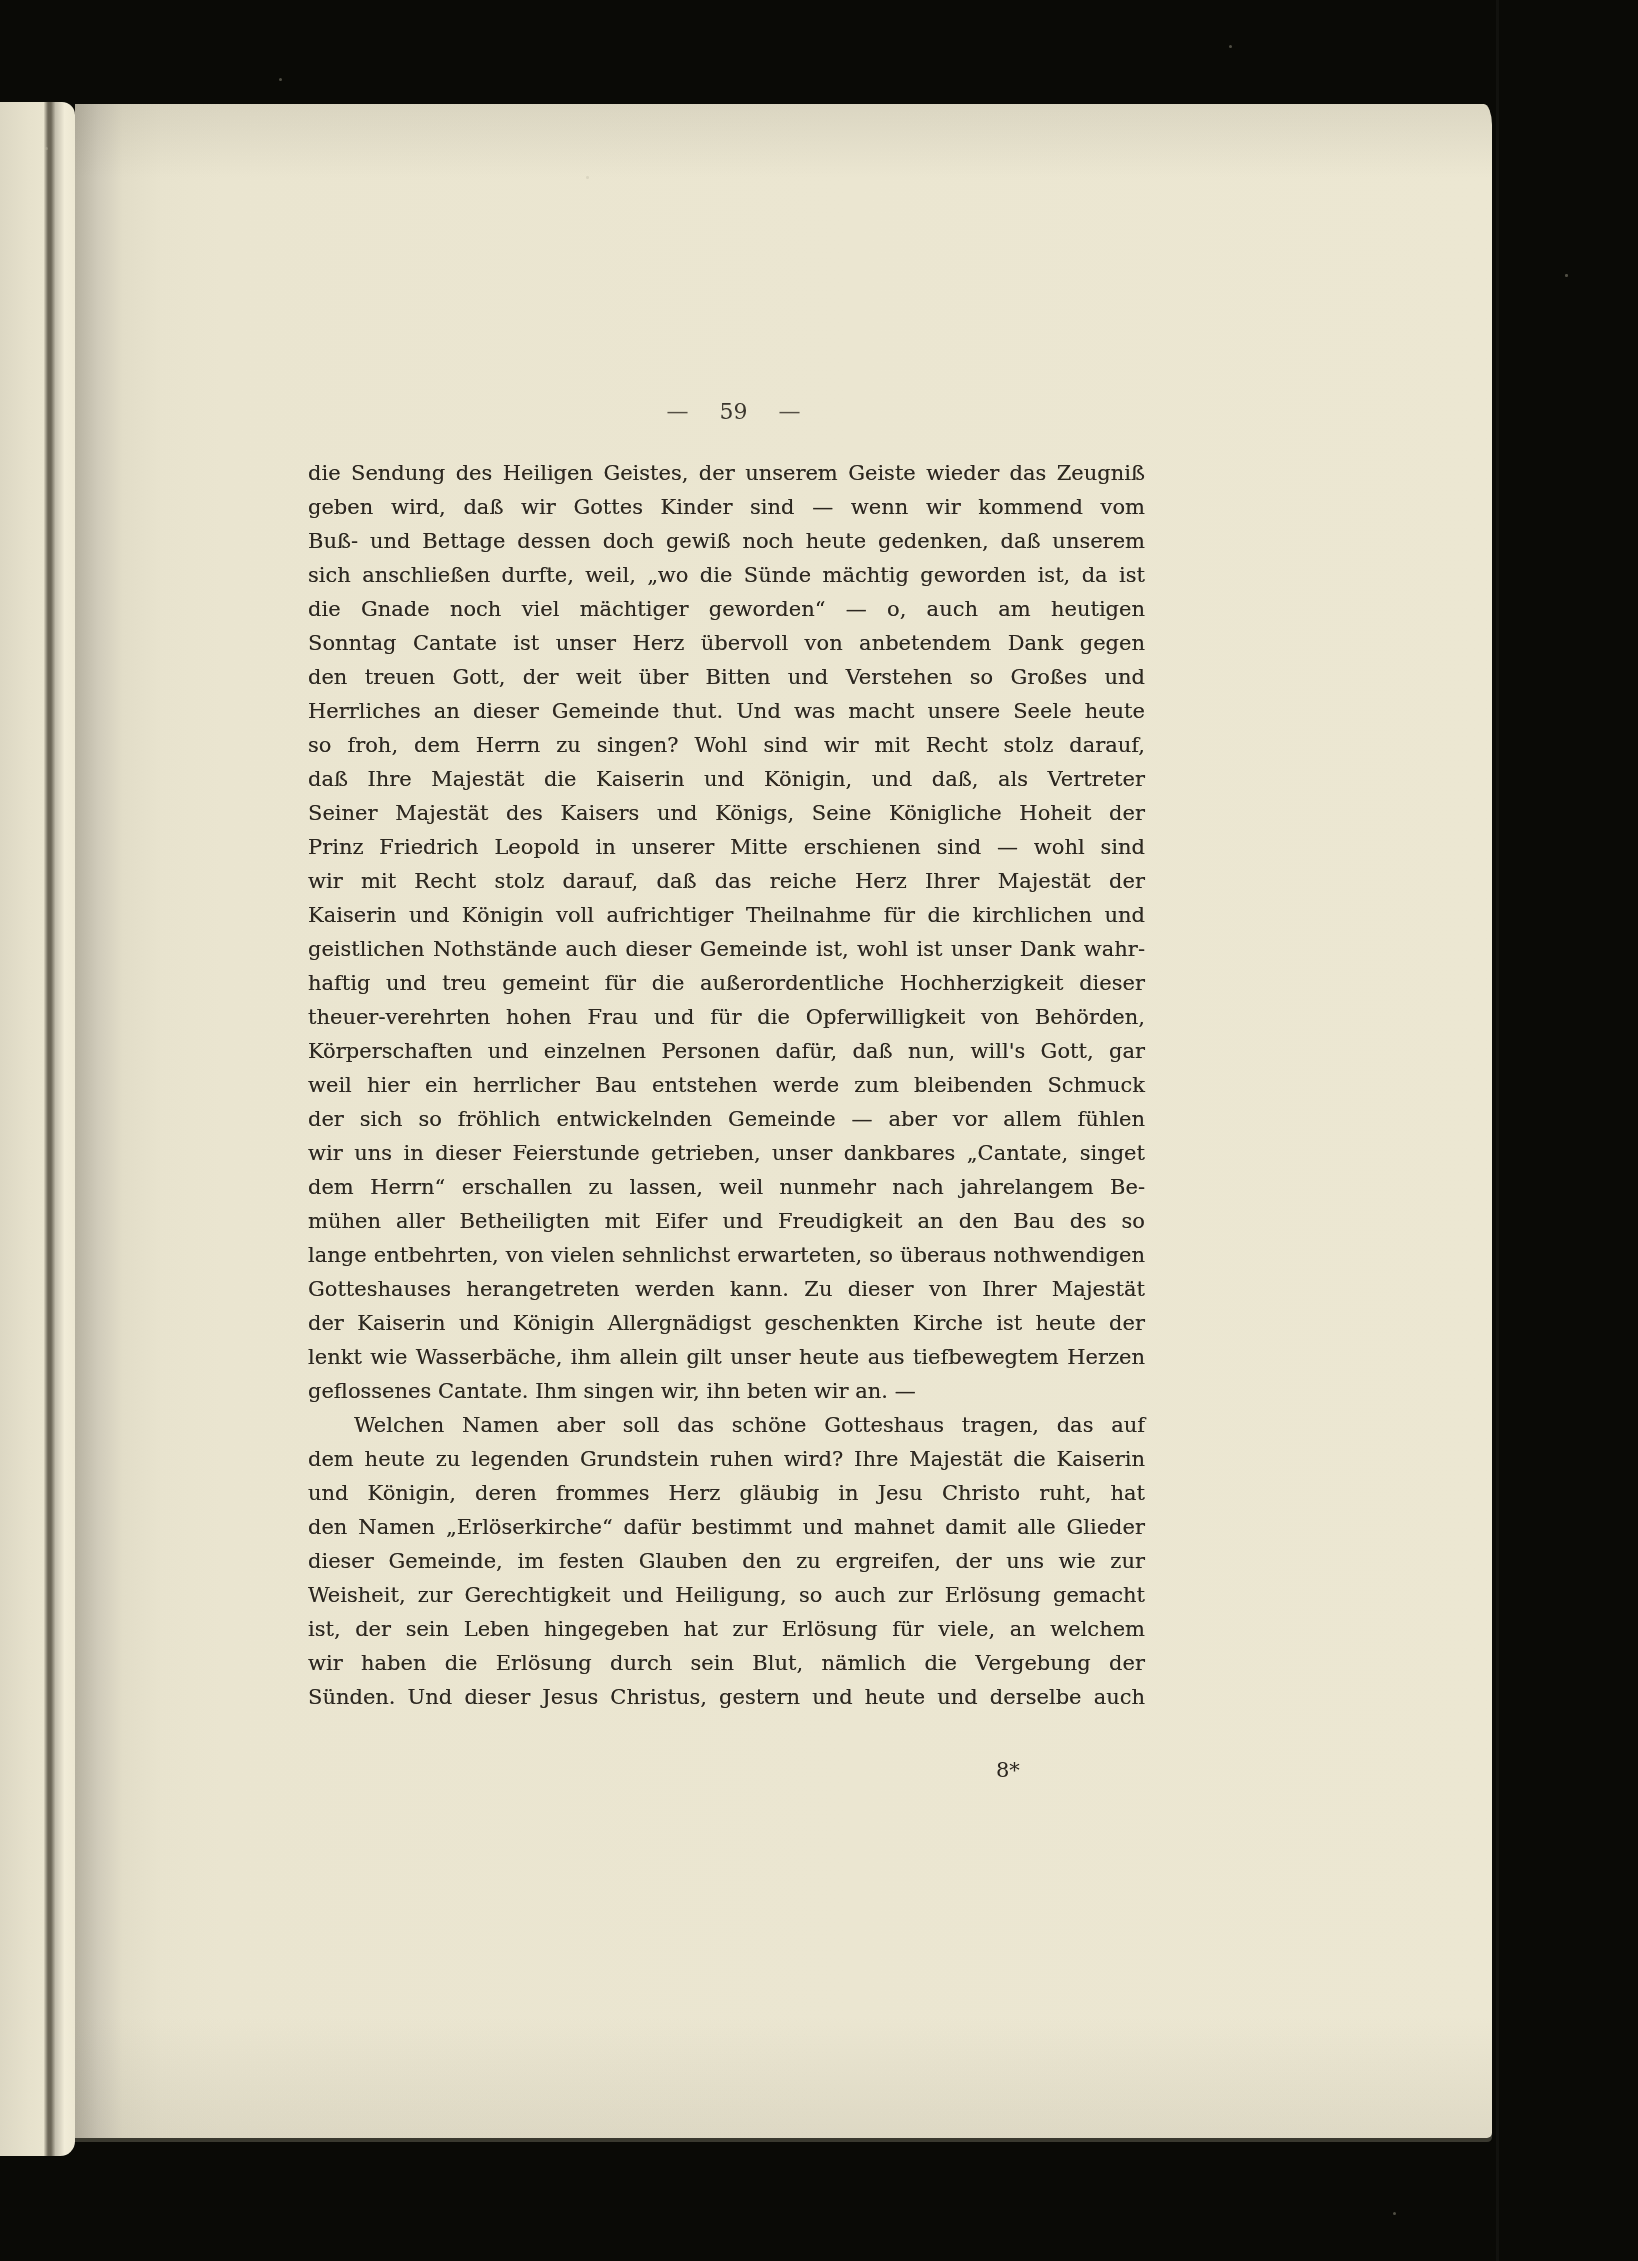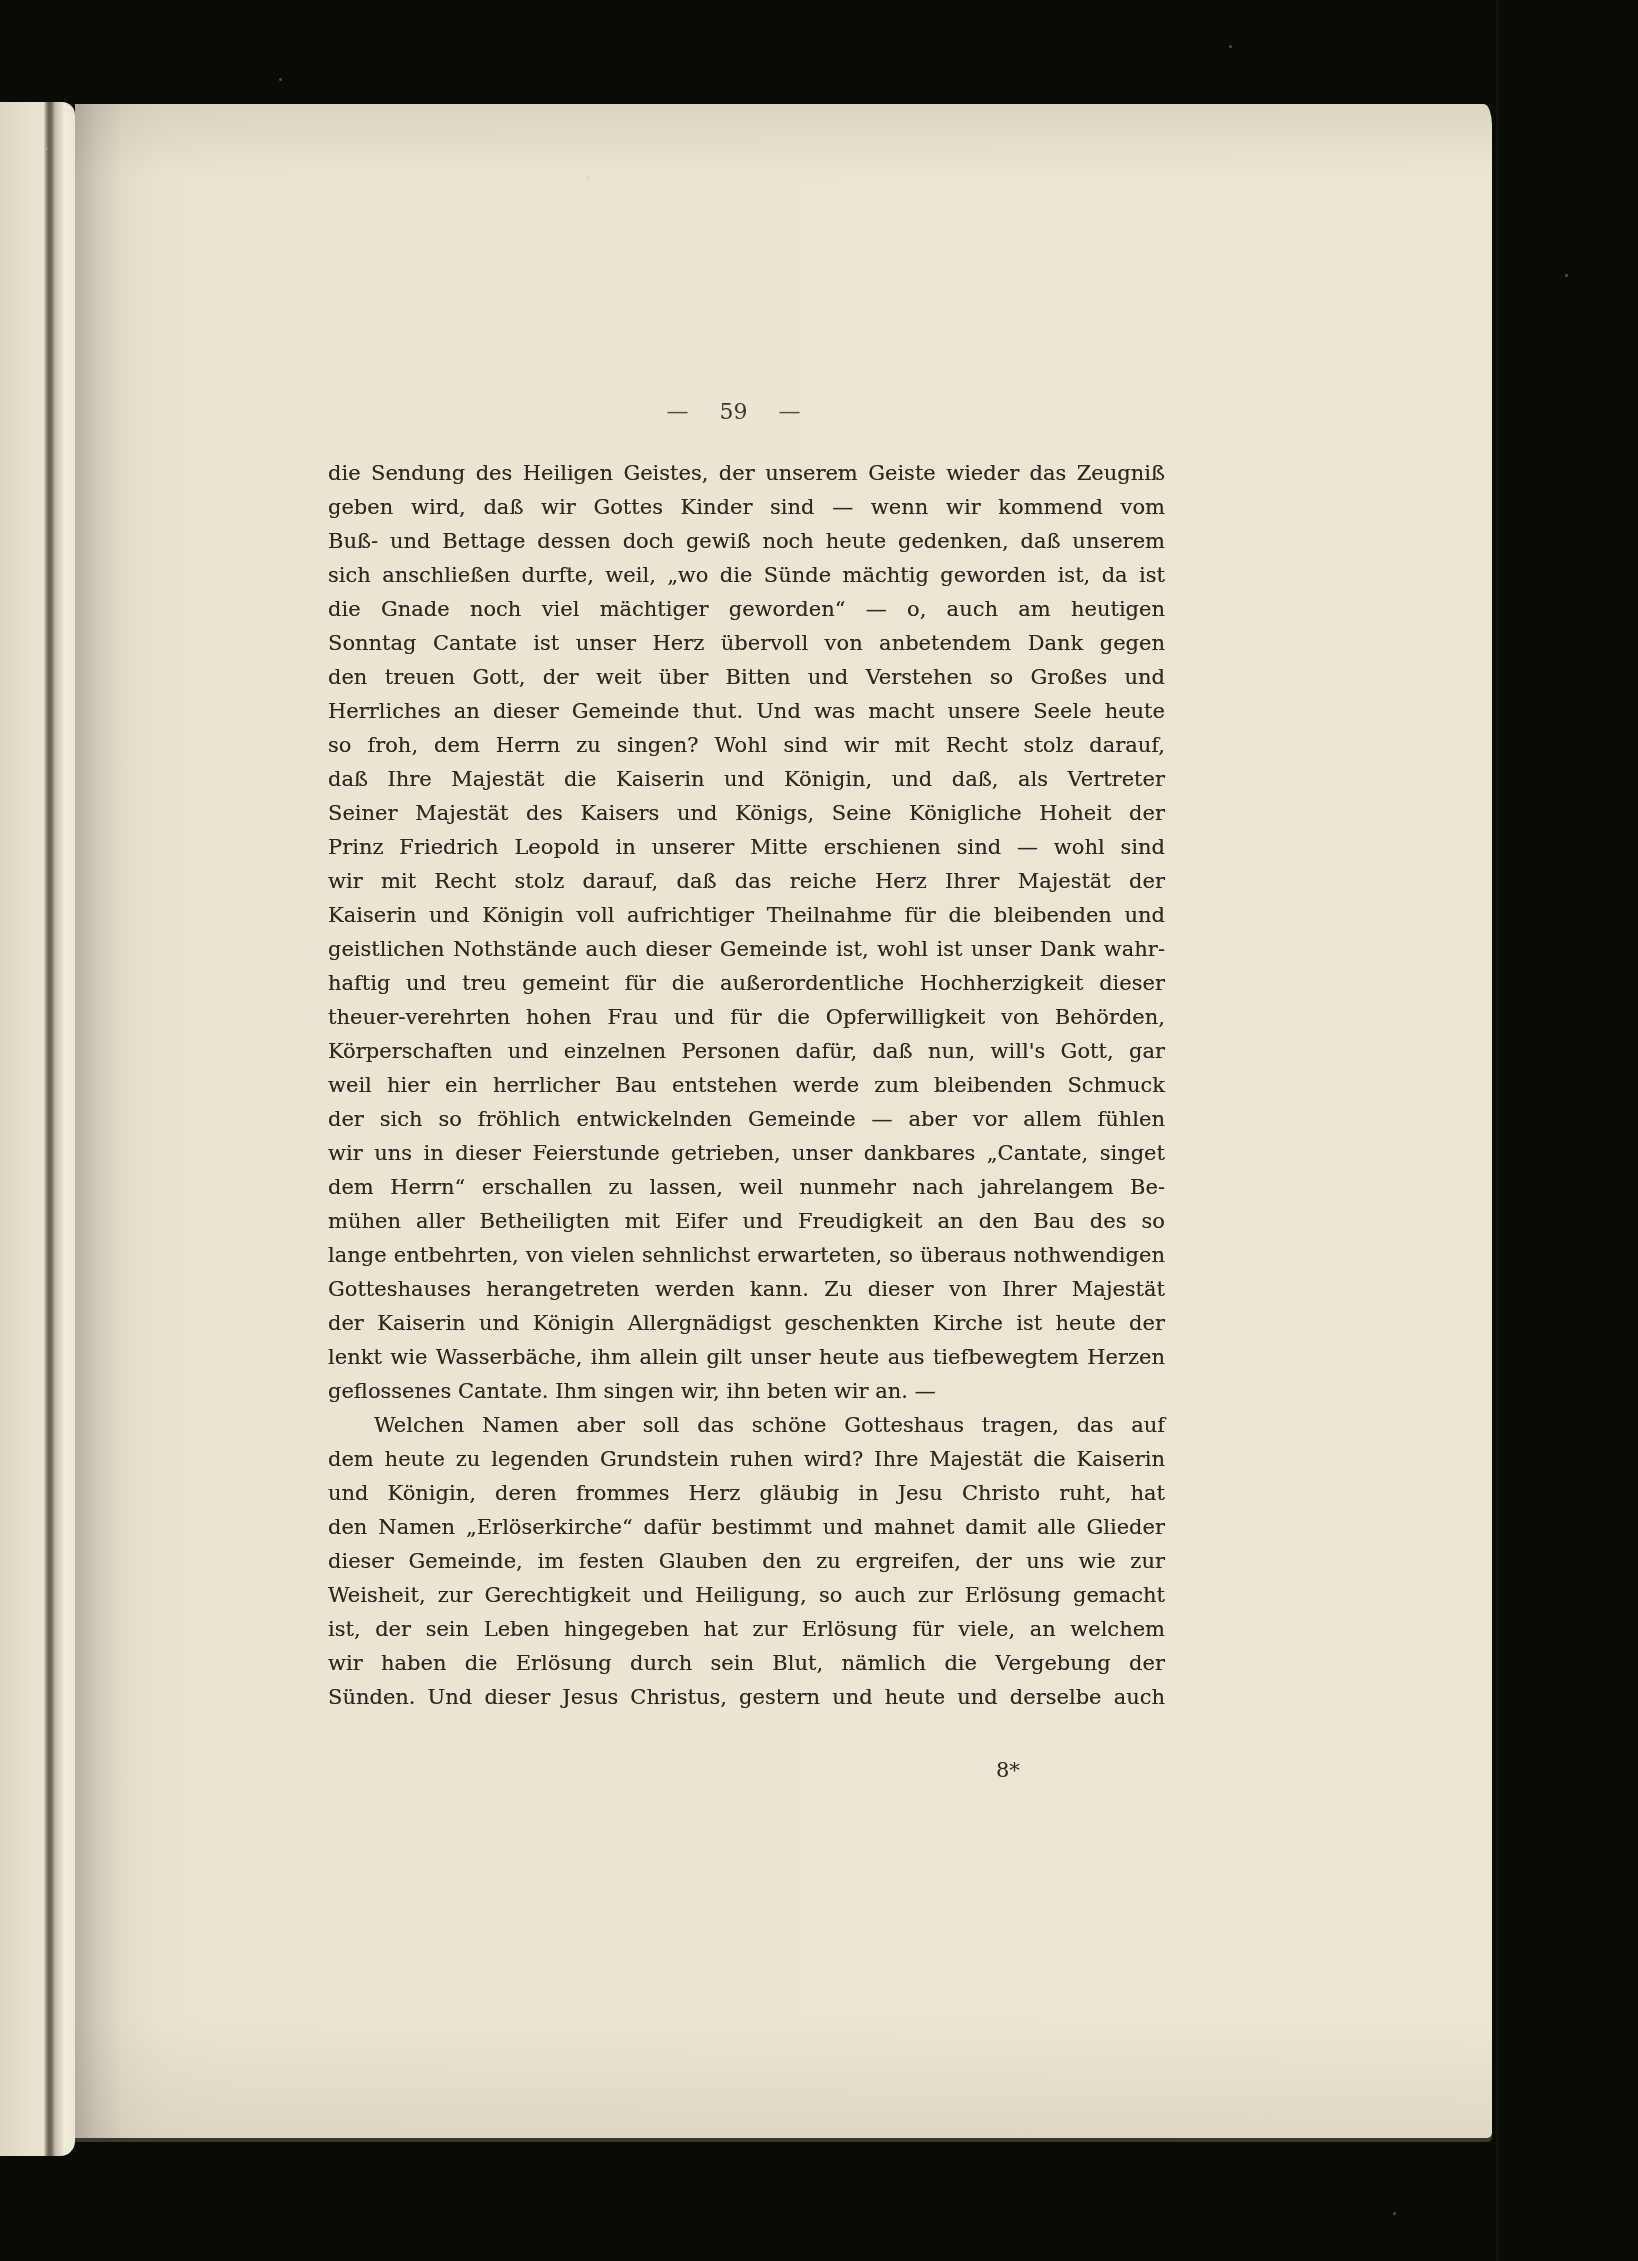--- a/index.html
+++ b/index.html
@@ -51,21 +51,21 @@
     display: flex;
     justify-content: center;
     align-items: baseline;
     gap: 31px;
     font-size: 22px;
     color: #3a352c;
   }
   .page-header .dash { opacity: 0.85; }
   .textblock {
     position: absolute;
-    left: 328px; top: 456px;
+    left: 308px; top: 456px;
     width: 837px;
     color: #2c2720;
     text-shadow: 0 0 0.3px rgba(44,39,32,0.55);
   }
   .line {
     font-size: 21px;
     line-height: 34px;
     text-align: justify;
     text-align-last: justify;
     text-justify: inter-word;
@@ -111,21 +111,21 @@
       <div class="line">sich anschließen durfte, weil, „wo die Sünde mächtig geworden ist, da ist</div>
       <div class="line">die Gnade noch viel mächtiger geworden“ — o, auch am heutigen</div>
       <div class="line">Sonntag Cantate ist unser Herz übervoll von anbetendem Dank gegen</div>
       <div class="line">den treuen Gott, der weit über Bitten und Verstehen so Großes und</div>
       <div class="line">Herrliches an dieser Gemeinde thut. Und was macht unsere Seele heute</div>
       <div class="line">so froh, dem Herrn zu singen? Wohl sind wir mit Recht stolz darauf,</div>
       <div class="line">daß Ihre Majestät die Kaiserin und Königin, und daß, als Vertreter</div>
       <div class="line">Seiner Majestät des Kaisers und Königs, Seine Königliche Hoheit der</div>
       <div class="line">Prinz Friedrich Leopold in unserer Mitte erschienen sind — wohl sind</div>
       <div class="line">wir mit Recht stolz darauf, daß das reiche Herz Ihrer Majestät der</div>
-      <div class="line">Kaiserin und Königin voll aufrichtiger Theilnahme für die bleibenden und</div>
+      <div class="line">Kaiserin und Königin voll aufrichtiger Theilnahme für die kirchlichen und</div>
       <div class="line">geistlichen Nothstände auch dieser Gemeinde ist, wohl ist unser Dank wahr-</div>
       <div class="line">haftig und treu gemeint für die außerordentliche Hochherzigkeit dieser</div>
       <div class="line">theuer-verehrten hohen Frau und für die Opferwilligkeit von Behörden,</div>
       <div class="line">Körperschaften und einzelnen Personen dafür, daß nun, will's Gott, gar</div>
       <div class="line">weil hier ein herrlicher Bau entstehen werde zum bleibenden Schmuck</div>
       <div class="line">der sich so fröhlich entwickelnden Gemeinde — aber vor allem fühlen</div>
       <div class="line">wir uns in dieser Feierstunde getrieben, unser dankbares „Cantate, singet</div>
       <div class="line">dem Herrn“ erschallen zu lassen, weil nunmehr nach jahrelangem Be-</div>
       <div class="line">mühen aller Betheiligten mit Eifer und Freudigkeit an den Bau des so</div>
       <div class="line">lange entbehrten, von vielen sehnlichst erwarteten, so überaus nothwendigen</div>

